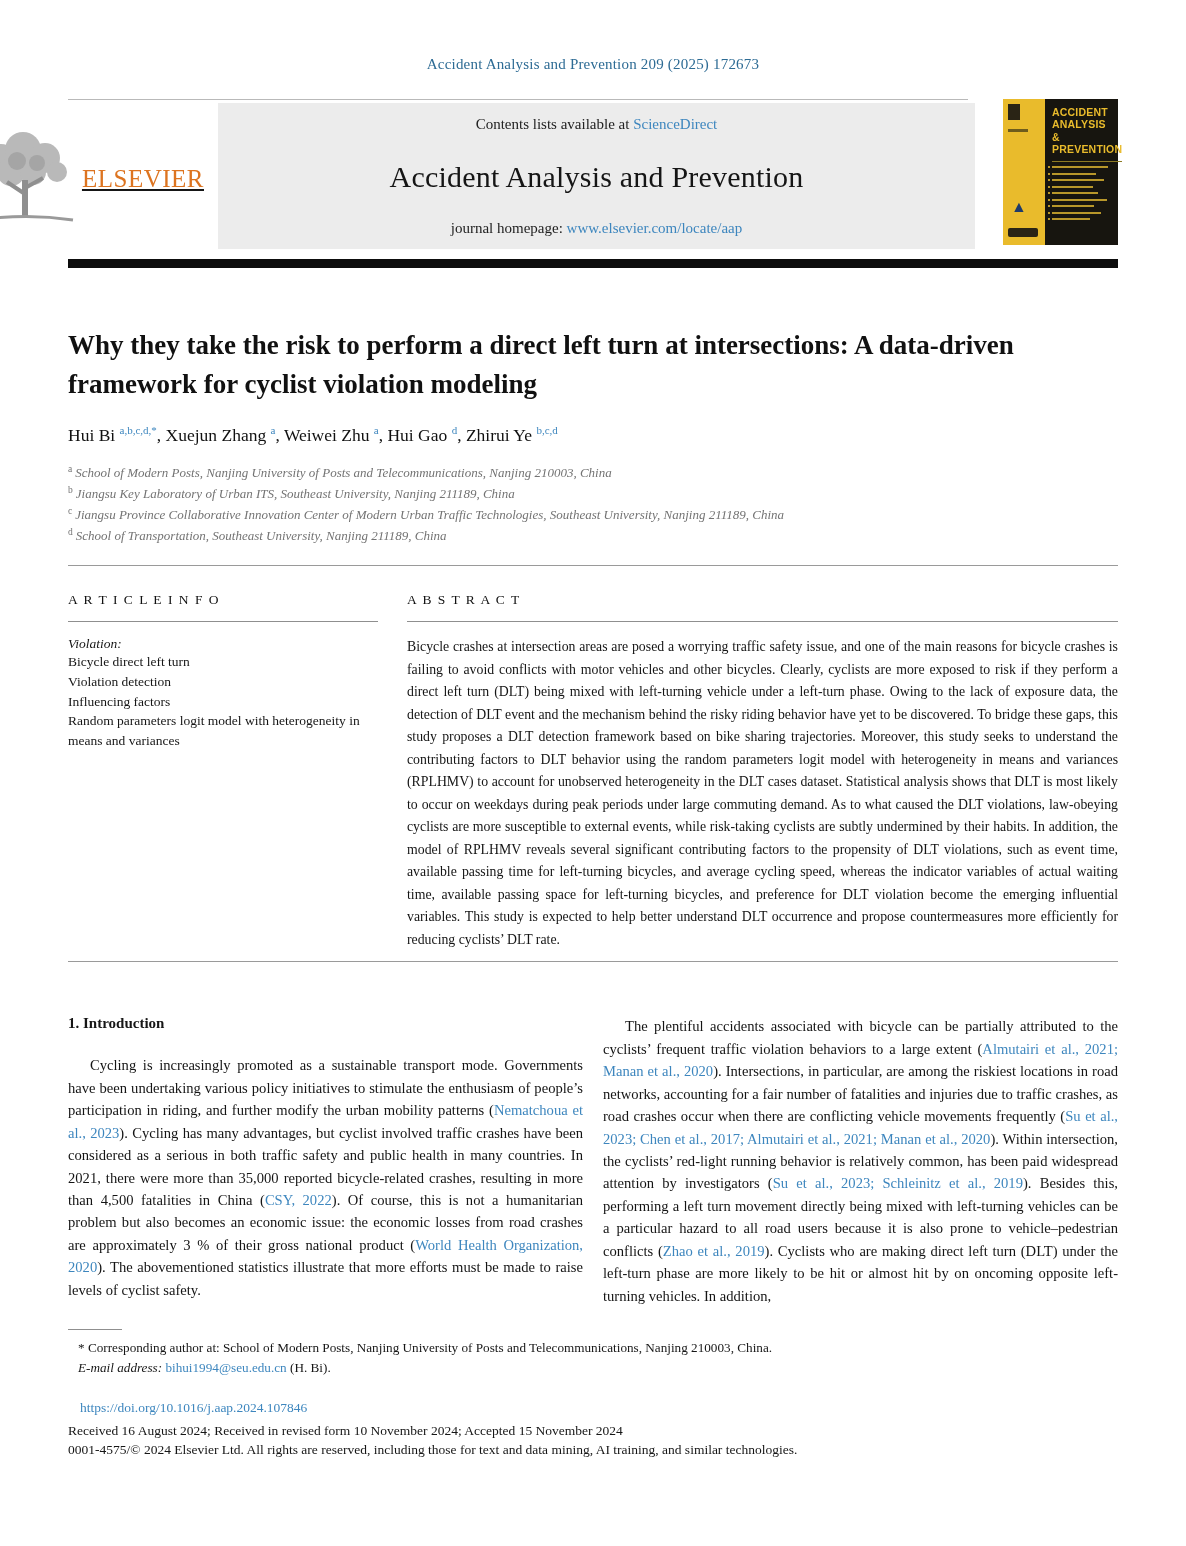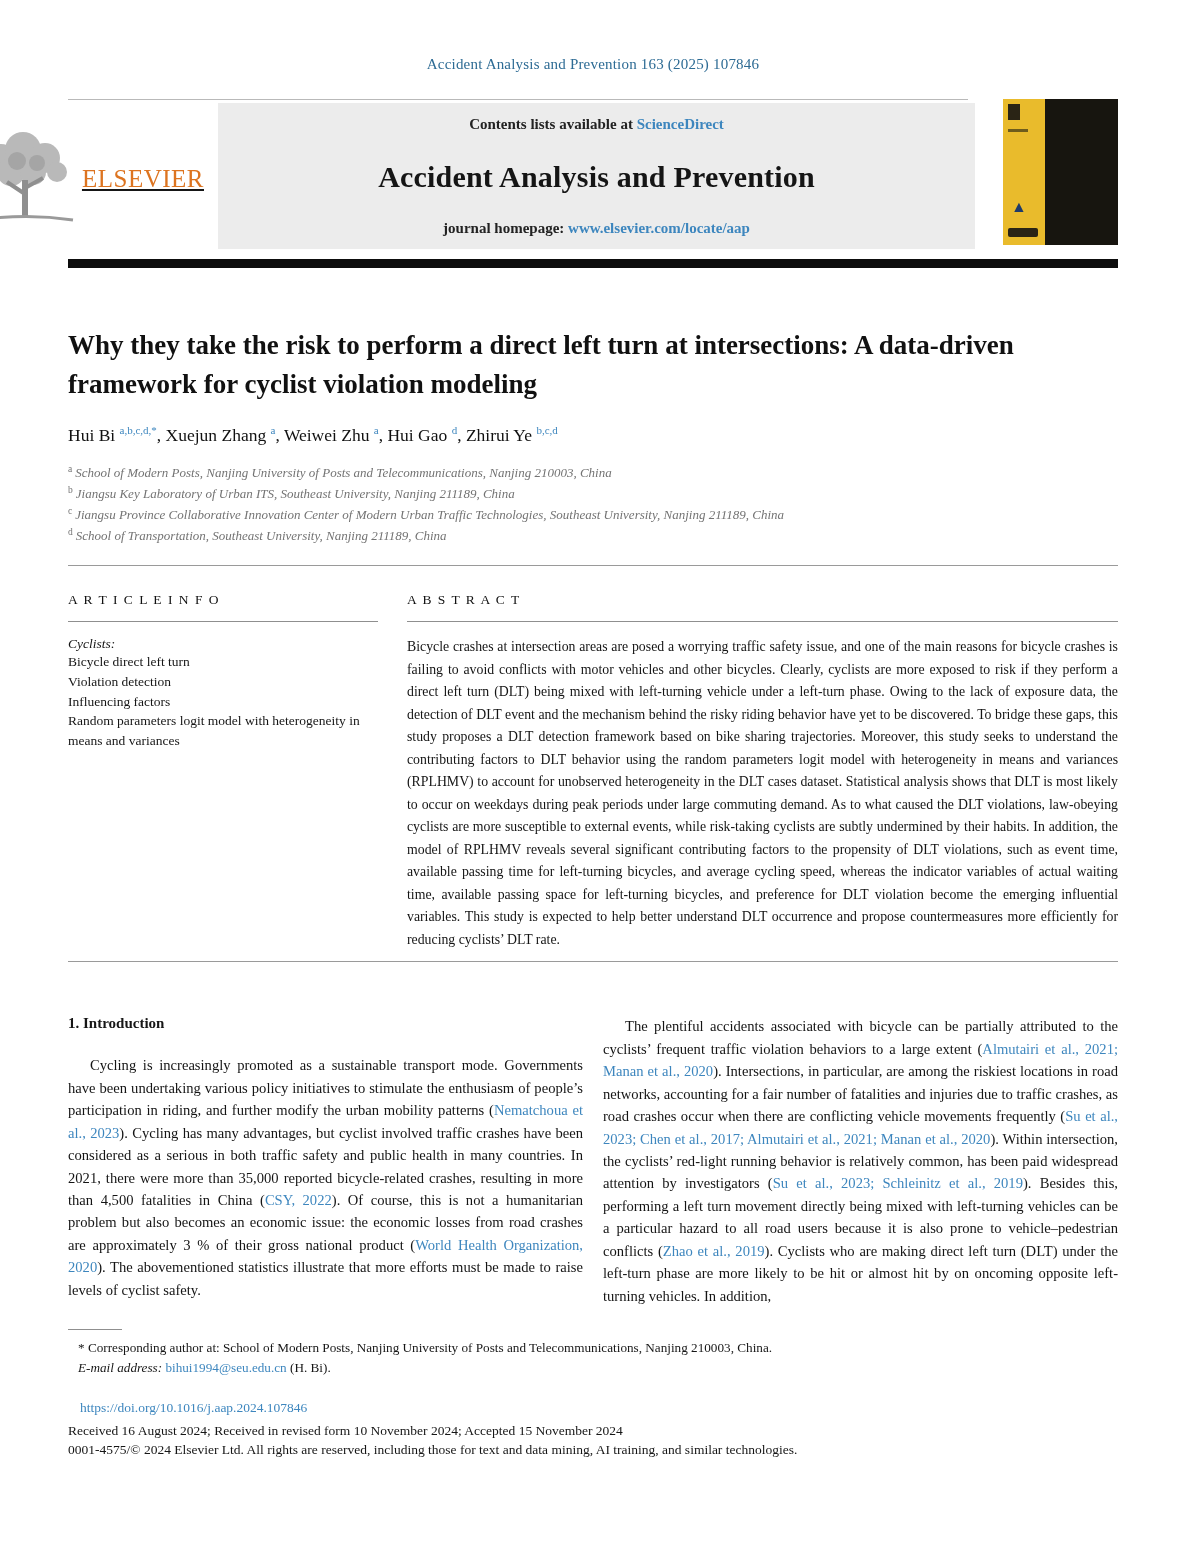--- a/index.html
+++ b/index.html
@@ -25,21 +25,21 @@
   }
   
   .masthead{margin-top:30px;position:relative;display:flex;align-items:stretch;height:146px;}
   .masthead-rule{position:absolute;top:-4px;left:0;right:150px;border-top:1.5px solid #b9b9b9;}
   .logo-col{width:150px;display:flex;flex-direction:row;align-items:center;justify-content:flex-end;padding:4px 14px 0 2px;text-decoration:underline;}
   .logo-col svg{display:block;}
   .elsevier-word{font-size:25px;color:var(--orange);letter-spacing:.5px;margin-top:2px;}
   .banner-box{
     flex:1;background:var(--banner-bg);margin-right:28px;
     display:flex;flex-direction:column;justify-content:space-between;
-    text-align:center;padding:13px 10px 12px 10px;font-weight:bold;
+    text-align:center;padding:13px 10px 12px 10px;
   }
   .banner-line{font-size:15px;color:#222;}
   .banner-title{font-size:30px;color:#151515;letter-spacing:.2px;}
   .lnk{color:var(--link);text-decoration:none;cursor:pointer;}
   .ital{font-style:italic;}
   
   .cover{width:115px;height:146px;display:flex;background:var(--cover-dark);margin-top:-4px;}
   .cover-left{width:42px;background:var(--cover-yellow);position:relative;flex:none;}
   .cover-emblem{position:absolute;top:5px;left:5px;width:12px;height:16px;background:#2a2415;}
   .cover-issn{position:absolute;top:30px;left:5px;width:20px;height:3px;background:#6e5c1c;}
@@ -89,21 +89,21 @@
   .footnote-block{margin-top:8px;font-size:13.2px;line-height:1.5;padding-left:10px;}
   .doi-line{margin-top:22px;font-size:13.5px;margin-left:12px;}
   .received-line{margin-top:7px;font-size:13.5px;}
   .copyright-line{margin-top:3px;font-size:13.5px;}
 </style>
 </head>
 <body>
 
 <div class="page">
 
-  <div class="journal-ref">Accident Analysis and Prevention 163 (2025) 107846</div>
+  <div class="journal-ref">Accident Analysis and Prevention 209 (2025) 172673</div>
 
   <div class="masthead">
     <div class="masthead-rule"></div>
 
     <div class="logo-col">
       <span>
         <svg width="112" height="96" viewBox="0 0 110 96">
           <g fill="#b9b9b9">
             <circle cx="30" cy="30" r="16"></circle>
             <circle cx="52" cy="20" r="18"></circle>
@@ -131,20 +131,40 @@
       <div class="banner-line"><span>journal homepage: </span><span class="lnk">www.elsevier.com/locate/aap</span></div>
     </div>
 
     <div class="cover">
       <div class="cover-left">
         <div class="cover-emblem"></div>
         <div class="cover-issn"></div>
         <div class="cover-pyramid">▲</div>
         <div class="cover-sd-badge"></div>
       </div>
+      <div class="cover-right">
+        <div>
+            <div class="cover-title-line">ACCIDENT</div>
+            <div class="cover-title-line">ANALYSIS</div>
+            <div class="cover-title-line">&amp;</div>
+            <div class="cover-title-line">PREVENTION</div>
+          </div>
+        <div class="cover-rule"></div>
+        <div class="cover-bars">
+          <div class="bar"></div>
+            <div class="bar"></div>
+            <div class="bar"></div>
+          <div class="bar"></div>
+            <div class="bar"></div>
+            <div class="bar"></div>
+          <div class="bar"></div>
+            <div class="bar"></div>
+            <div class="bar"></div>
+        </div>
+      </div>
     </div>
   </div>
 
   <div class="black-bar"></div>
 
   <h1 class="article-title">Why they take the risk to perform a direct left turn at intersections: A data-driven framework for cyclist violation modeling</h1>
 
   <div class="authors" id="authors-line"><span>Hui Bi </span><sup>a,b,c,d,*</sup><span>, </span><span>Xuejun Zhang </span><sup>a</sup><span>, </span><span>Weiwei Zhu </span><sup>a</sup><span>, </span><span>Hui Gao </span><sup>d</sup><span>, </span><span>Zhirui Ye </span><sup>b,c,d</sup></div>
 
   <div class="affiliations" id="affiliations">
@@ -153,21 +173,21 @@
       <div class="affil"><sup>c</sup><span>Jiangsu Province Collaborative Innovation Center of Modern Urban Traffic Technologies, Southeast University, Nanjing 211189, China</span></div>
       <div class="affil"><sup>d</sup><span>School of Transportation, Southeast University, Nanjing 211189, China</span></div>
     </div>
 
   <div class="thin-rule"></div>
 
   <div class="info-grid">
     <div>
       <div class="col-header">A R T I C L E  I N F O</div>
       <div class="col-rule"></div>
-      <div class="keywords-label">Cyclists:</div>
+      <div class="keywords-label">Violation:</div>
       <div>
           <div class="kw">Bicycle direct left turn</div>
           <div class="kw">Violation detection</div>
           <div class="kw">Influencing factors</div>
           <div class="kw">Random parameters logit model with heterogeneity in means and variances</div>
         </div>
     </div>
     <div>
       <div class="col-header">A B S T R A C T</div>
       <div class="col-rule"></div>

